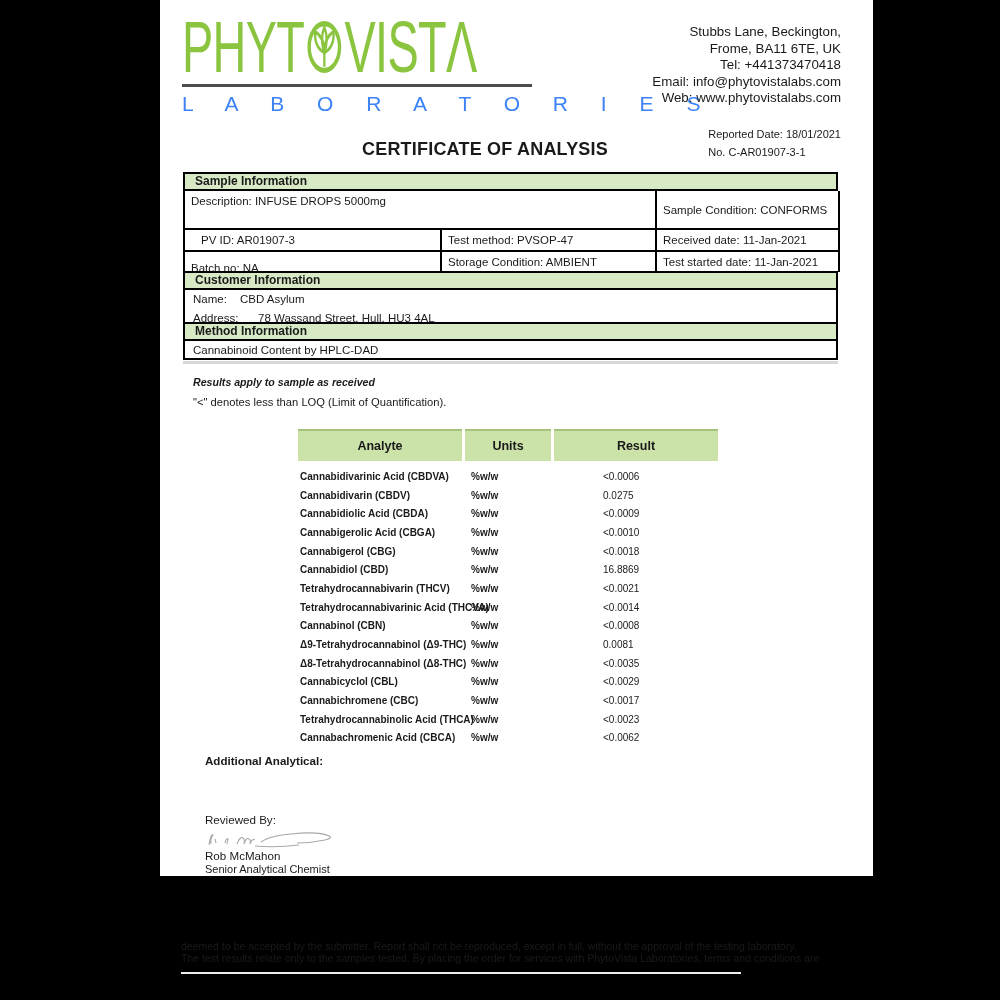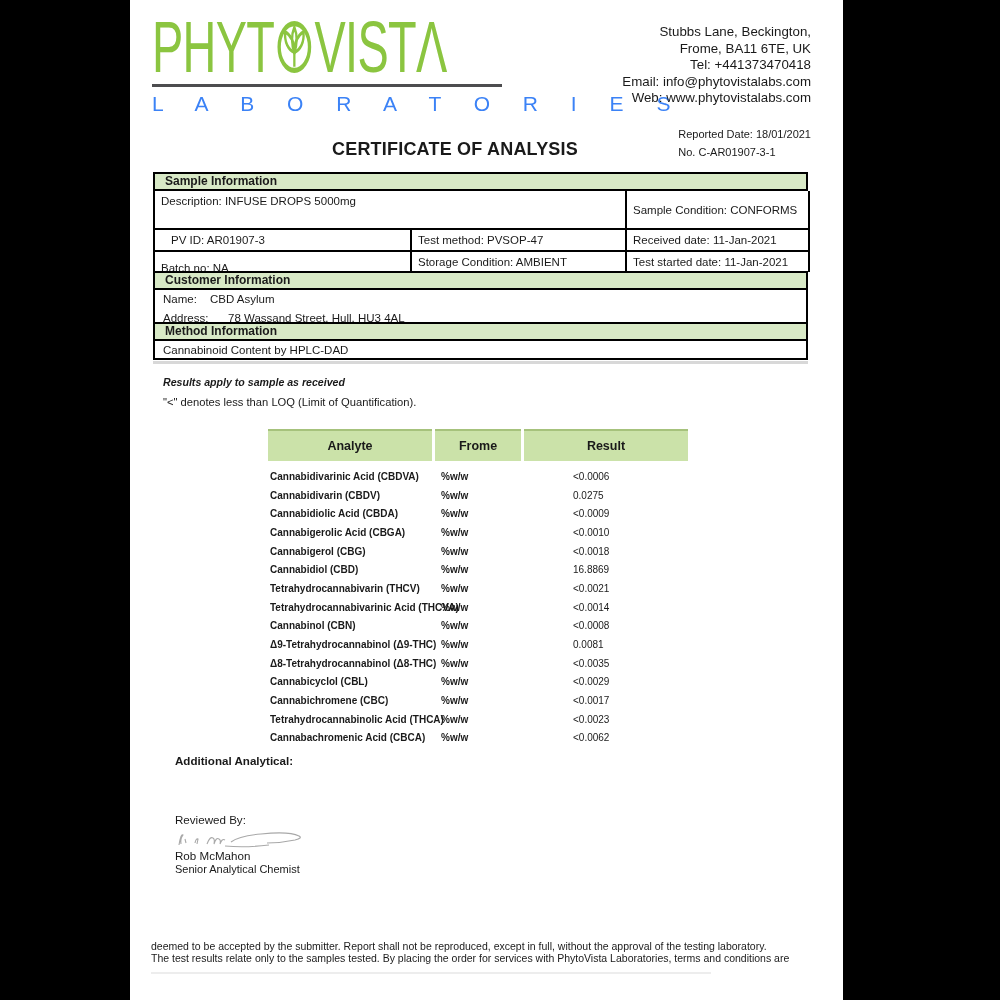--- a/index.html
+++ b/index.html
@@ -1,18 +1,18 @@
 <!DOCTYPE html>
 <html><head>
 <meta charset="utf-8">
 <style>
   html,body{margin:0;padding:0;width:1000px;height:1000px;overflow:hidden;
     font-family:"Liberation Sans",sans-serif;color:#1a1a1a;}
   .stage{position:absolute;inset:0;width:1000px;height:1000px;background:#000;}
-  .paper{position:absolute;left:130px;top:0;width:713px;height:1000px;background:#fff;text-decoration:underline;}
+  .paper{position:absolute;left:160px;top:0;width:713px;height:876px;background:#fff;text-decoration:underline;}
 
   
   .logo-wrap{position:absolute;left:22px;top:18px;}
   .logo-row{display:flex;align-items:center;gap:3px;width:540px;height:58px;
     transform:scaleX(.65);transform-origin:left top;color:#8bc540;
     font-size:72px;font-weight:500;letter-spacing:-1px;line-height:58px;white-space:nowrap;}
   .logo-row svg{flex:0 0 auto;margin:0 1px;}
   .logo-rule{width:350px;height:3px;background:#4d4d4f;margin-top:8px;}
   .logo-sub{margin-top:5px;font-size:21px;letter-spacing:13.5px;color:#3b82f6;font-weight:400;}
   .contact{position:absolute;right:32px;top:24px;text-align:right;font-size:13.3px;line-height:16.6px;}
@@ -129,21 +129,21 @@
       </div>
     </div>
 
     <div class="divider"></div>
     <div class="note1">Results apply to sample as received</div>
     <div class="note2">"&lt;" denotes less than LOQ (Limit of Quantification).</div>
 
     <div class="results">
       <div class="rhead">
         <div class="hc">Analyte</div>
-        <div class="hc">Frome</div>
+        <div class="hc">Units</div>
         <div class="hc">Result</div>
       </div>
       <div class="rbody">
         <div class="rrow">
             <span class="c-a">Cannabidivarinic Acid (CBDVA)</span>
             <span class="c-u">%w/w</span>
             <span class="c-r">&lt;0.0006</span>
           </div>
         <div class="rrow">
             <span class="c-a">Cannabidivarin (CBDV)</span>

